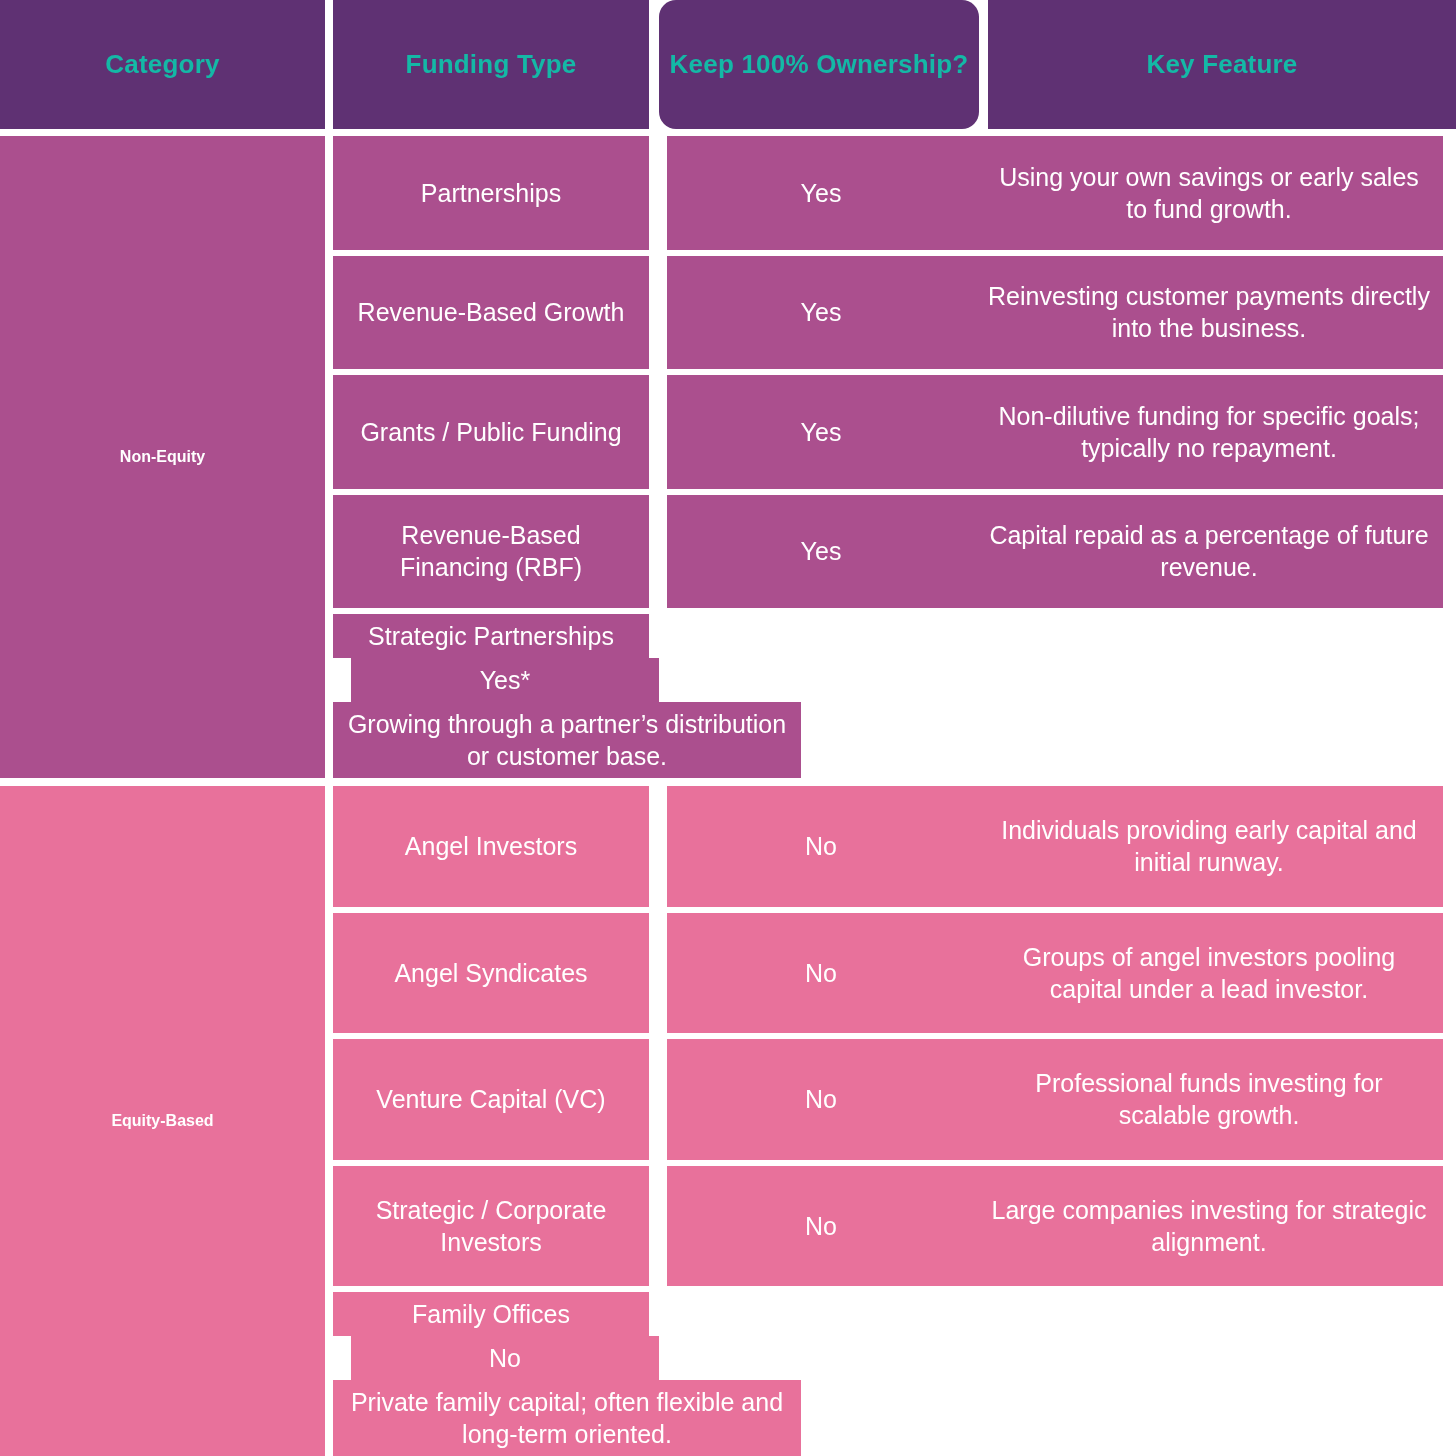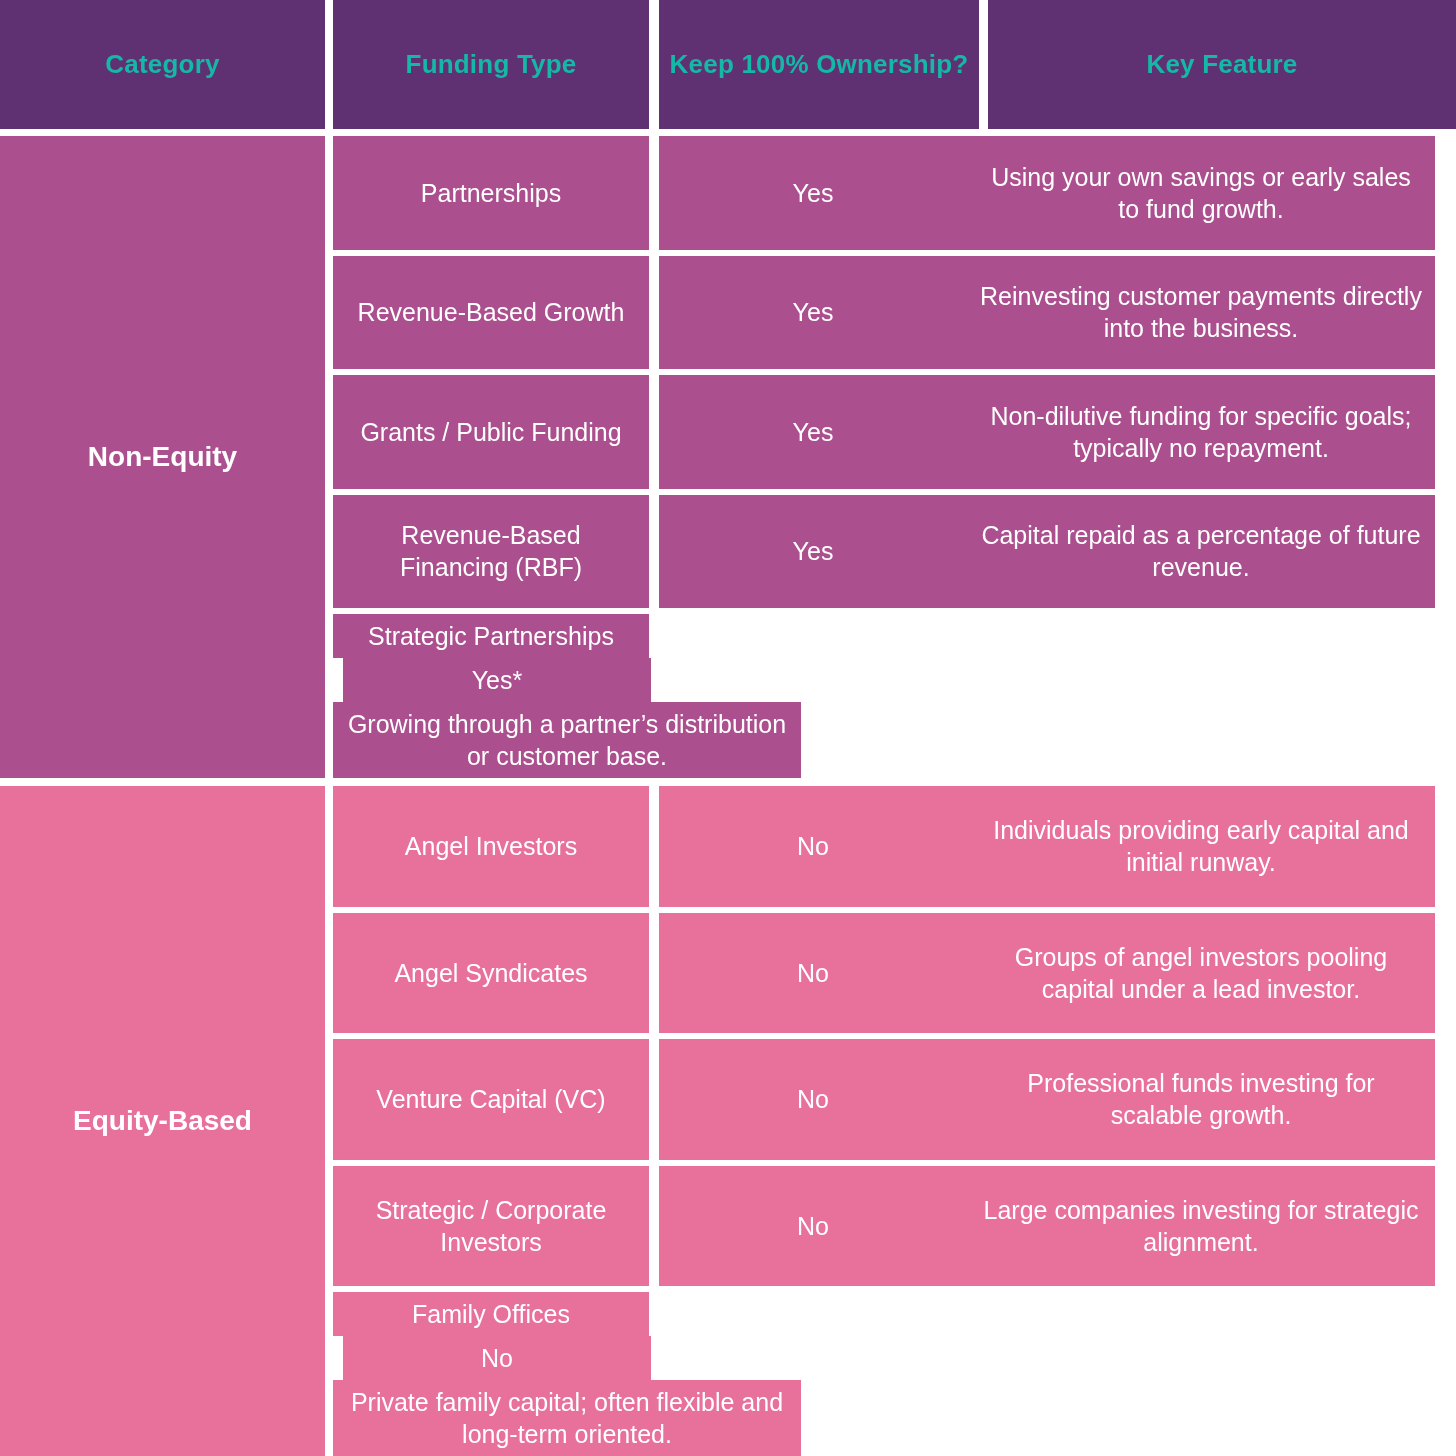--- a/index.html
+++ b/index.html
@@ -38,42 +38,42 @@
     justify-content: center;
     font-weight: bold;
     font-size: 26px;
     letter-spacing: 0.2px;
     box-sizing: border-box;
     text-align: center;
     padding: 0 10px;
   }
   .hcell.c1 { width: 325px; margin-left: 0; }
   .hcell.c2 { width: 316px; margin-left: 8px; }
-  .hcell.c3 { width: 320px; margin-left: 10px; }
+  .hcell.c3 { width: 320px; margin-left: 10px; border-radius: 17px; }
   .hcell.c4 { width: 468px; margin-left: 9px; }
 
   
   .section {
     position: absolute;
     left: 0;
     width: 1456px;
     display: flex;
   }
   .section.nonequity { top: 136px; height: 642px; }
   .section.equity    { top: 786px; height: 670px; }
 
   
   .cat-cell {
     width: 325px;
     display: flex;
     align-items: center;
     justify-content: center;
     color: #ffffff;
     font-weight: bold;
-    font-size: 28px;
+    font-size: 16px;
     text-align: center;
     box-sizing: border-box;
   }
   .nonequity .cat-cell { background: #AB4F8E; }
   .equity    .cat-cell { background: #E8719B; }
 
   
   .rows {
     flex: 1;
     display: flex;
@@ -97,21 +97,21 @@
     text-align: center;
     font-size: 25px;
     line-height: 1.28;
     padding: 6px 12px;
     position: relative;
   }
   .nonequity .cell { background: #AB4F8E; }
   .equity    .cell { background: #E8719B; }
 
   .cell.type   { width: 316px; }
-  .cell.own    { width: 308px; margin-left: 10px; }
+  .cell.own    { width: 308px; margin-left: 18px; }
   .cell.feat   { width: 468px; font-size: 25px; }
 
   .footnote {
     position: absolute;
     left: 0; right: 0;
     bottom: 8px;
     font-size: 14.5px;
     line-height: 1.2;
     color: #ffffff;
     padding: 0 6px;

